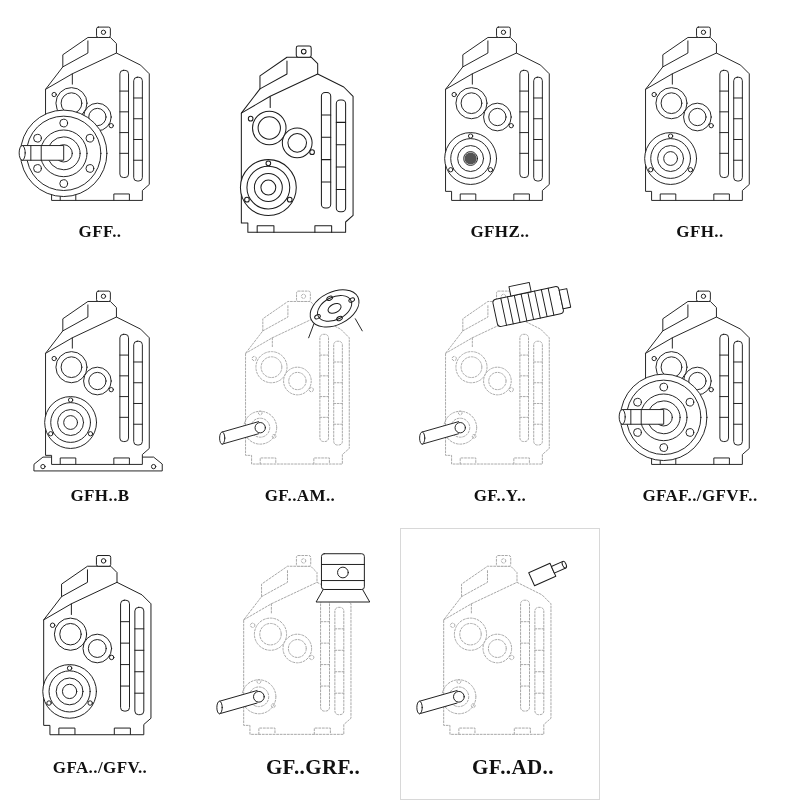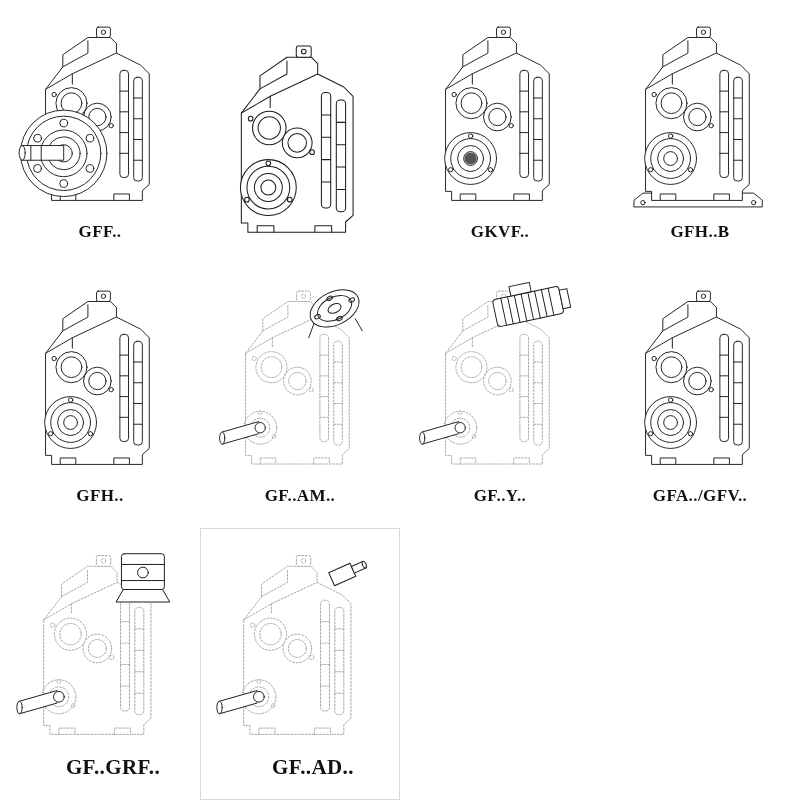--- a/index.html
+++ b/index.html
@@ -165,65 +165,74 @@
     </svg>
   </figure>
 
   <figure class="cell">
     <svg class="drawing" viewBox="0 0 200 232" role="img">
       <use href="#g-housing-core" class="solid"></use>
       <use href="#g-face-circles" class="solid"></use>
       <use href="#g-hub" class="solid"></use>
       <use href="#g-bore" transform="translate(66,166)" class="solid"></use>
     </svg>
-    <figcaption>GKVF..</figcaption>
-  </figure>
-
+    <figcaption>GFHZ..</figcaption>
+  </figure>
+
+
+  <figure class="cell">
+    <svg class="drawing" viewBox="0 0 200 232" role="img">
+      <use href="#g-housing-core" class="solid"></use>
+      <use href="#g-face-circles" class="solid"></use>
+      <use href="#g-hub" class="solid"></use>
+    </svg>
+    <figcaption>GFH..</figcaption>
+  </figure>
 
   <figure class="cell">
     <svg class="drawing" viewBox="0 0 200 232" role="img">
       <use href="#g-foot" class="solid"></use>
       <use href="#g-housing-core" class="solid"></use>
       <use href="#g-face-circles" class="solid"></use>
       <use href="#g-hub" class="solid"></use>
     </svg>
     <figcaption>GFH..B</figcaption>
   </figure>
 
   <figure class="cell">
     <svg class="drawing" viewBox="0 0 200 232" role="img">
-      <use href="#g-housing-core" class="solid"></use>
-      <use href="#g-face-circles" class="solid"></use>
-      <use href="#g-hub" class="solid"></use>
-    </svg>
-    <figcaption>GFH..</figcaption>
-  </figure>
-
-  <figure class="cell">
-    <svg class="drawing" viewBox="0 0 200 232" role="img">
       <use href="#g-housing-core" class="ghost"></use>
       <use href="#g-face-circles" class="ghost"></use>
       <use href="#g-outflange" class="ghost"></use>
       <use href="#g-topflange" class="dark"></use>
       <use href="#g-outshaft" class="dark"></use>
     </svg>
     <figcaption>GF..AM..</figcaption>
   </figure>
 
   <figure class="cell">
     <svg class="drawing" viewBox="0 0 200 232" role="img">
       <use href="#g-housing-core" class="ghost"></use>
       <use href="#g-face-circles" class="ghost"></use>
       <use href="#g-outflange" class="ghost"></use>
       <use href="#g-motor" class="dark"></use>
       <use href="#g-outshaft" class="dark"></use>
     </svg>
     <figcaption>GF..Y..</figcaption>
   </figure>
 
+  <figure class="cell">
+    <svg class="drawing" viewBox="0 0 200 232" role="img">
+      <use href="#g-housing-core" class="solid"></use>
+      <use href="#g-face-circles" class="solid"></use>
+      <use href="#g-flange" class="solid"></use>
+      <use href="#g-shaft" class="solid"></use>
+    </svg>
+    <figcaption>GFAF../GFVF..</figcaption>
+  </figure>
 
   <figure class="cell">
     <svg class="drawing" viewBox="0 0 200 232" role="img">
       <use href="#g-housing-core" class="solid"></use>
       <use href="#g-face-circles" class="solid"></use>
       <use href="#g-hub" class="solid"></use>
     </svg>
     <figcaption>GFA../GFV..</figcaption>
   </figure>
 

